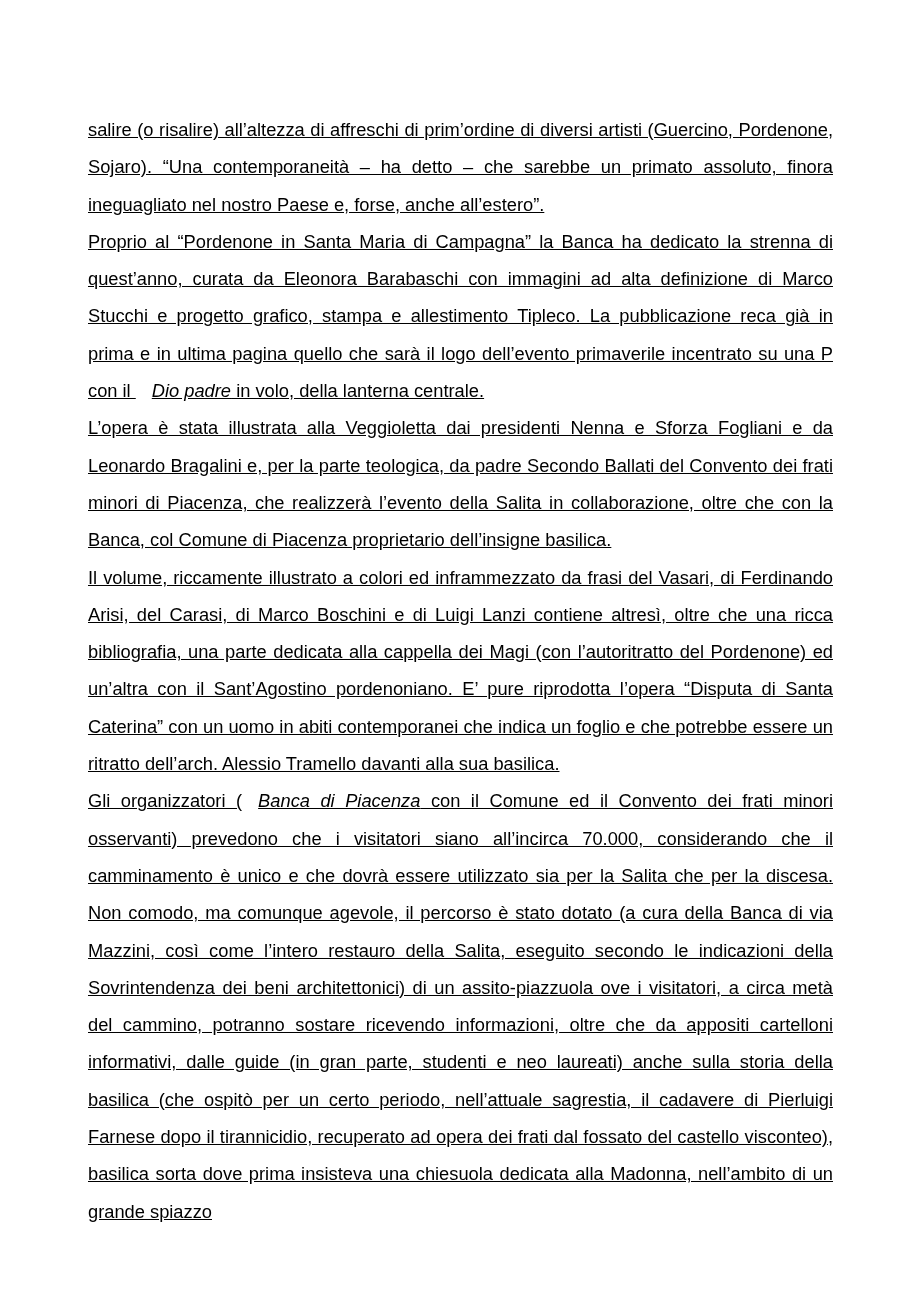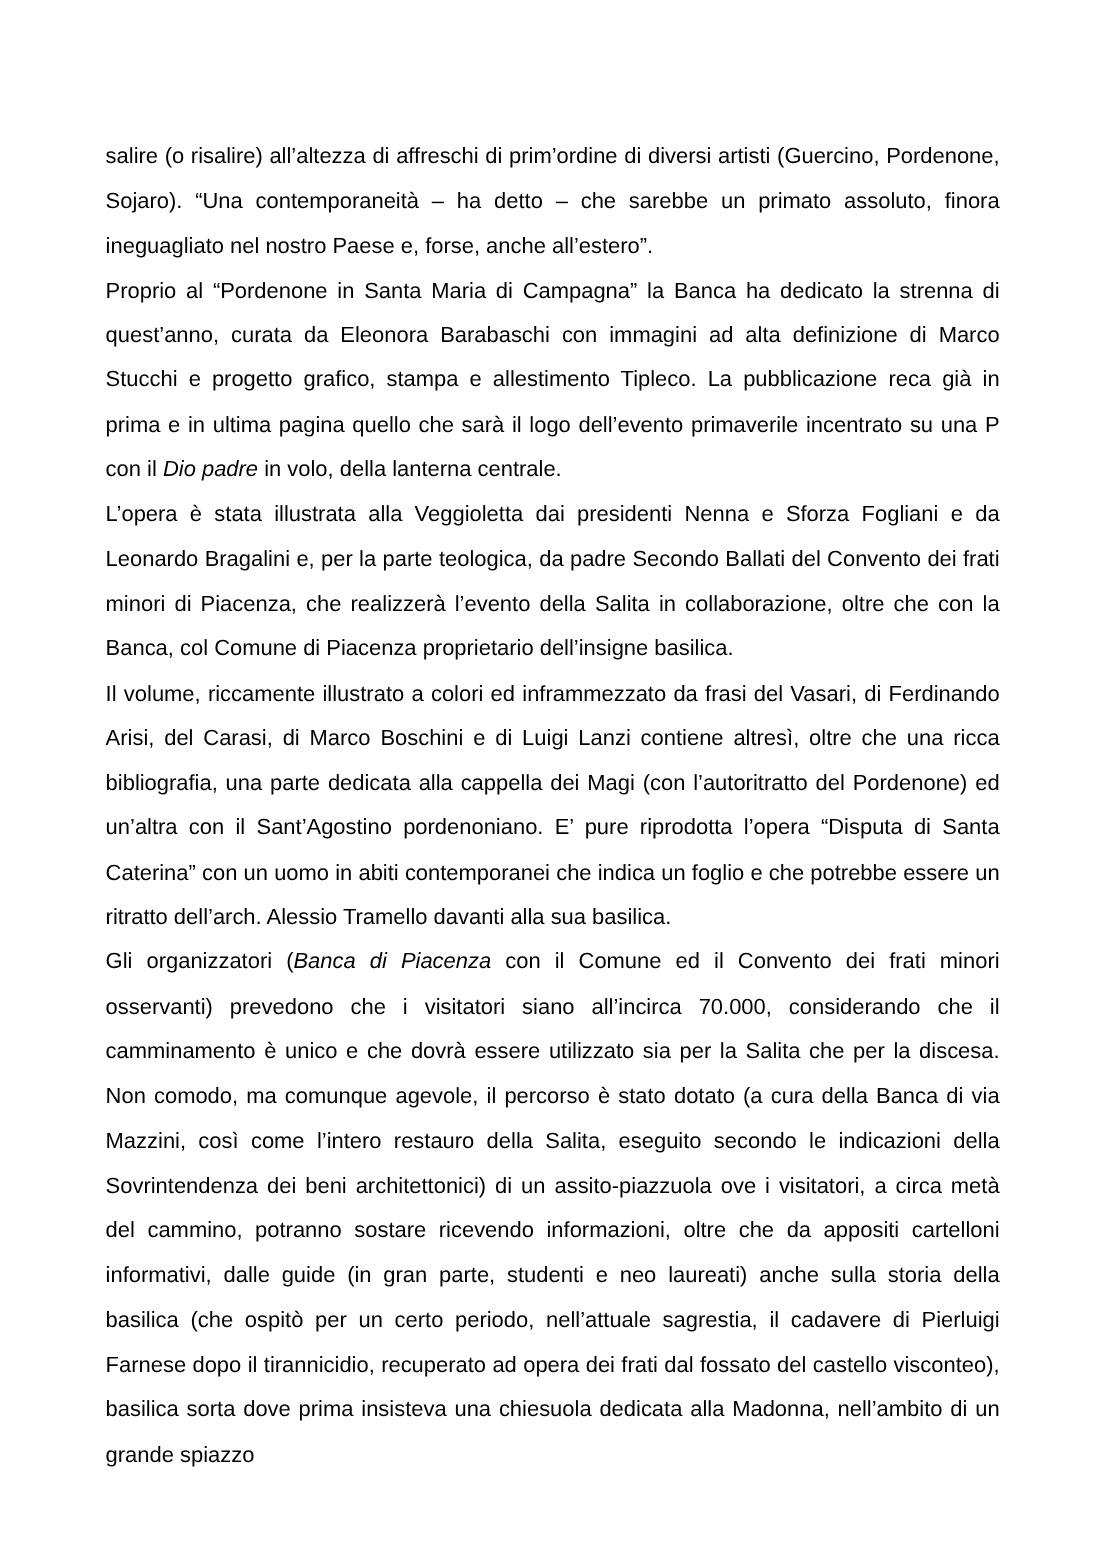--- a/index.html
+++ b/index.html
@@ -24,23 +24,25 @@
     font-size: 18.3px;
     line-height: 37.3px;
     color: #000000;
     text-align: justify;
     -webkit-hyphens: none;
     hyphens: none;
   }
   .textblock p {
     margin: 0;
     padding: 0;
+    text-decoration: underline;
   }
   .italic {
     font-style: italic;
+    margin-left: 16px;
   }
 </style>
 </head>
 <body>
 
 <div class="page">
   <div class="textblock">
 
     <p><span>salire (o risalire) all’altezza di affreschi di prim’ordine di diversi artisti (Guercino, Pordenone, Sojaro). “Una contemporaneità – ha detto – che sarebbe un primato assoluto, finora ineguagliato nel nostro Paese e, forse, anche all’estero”.</span></p>
 

